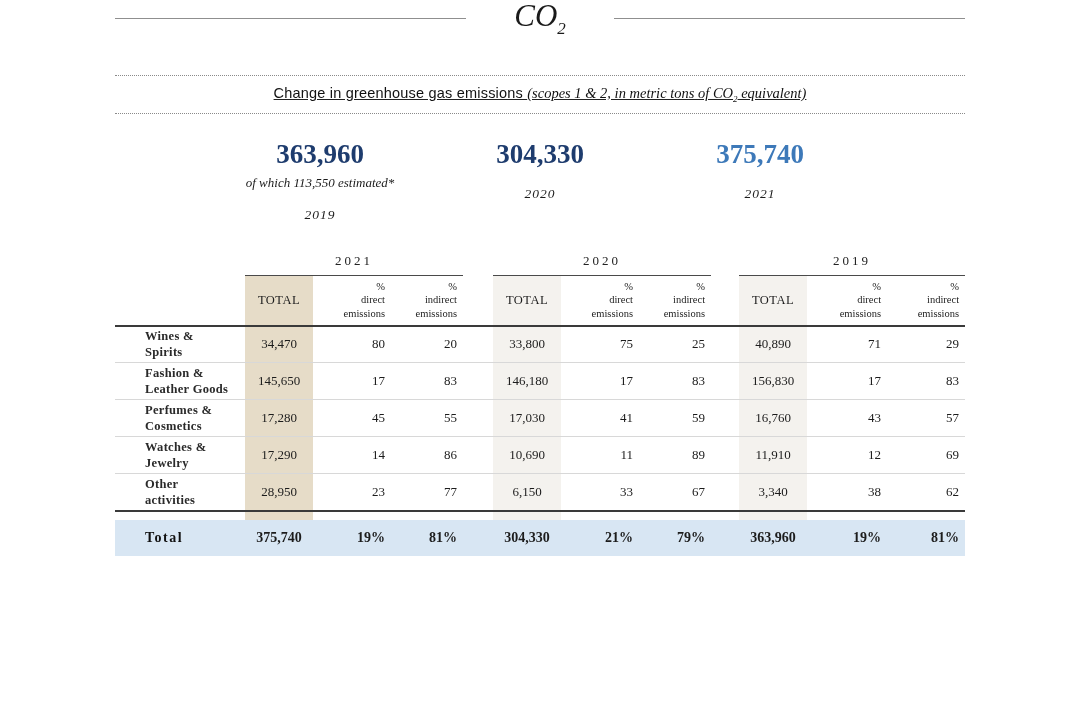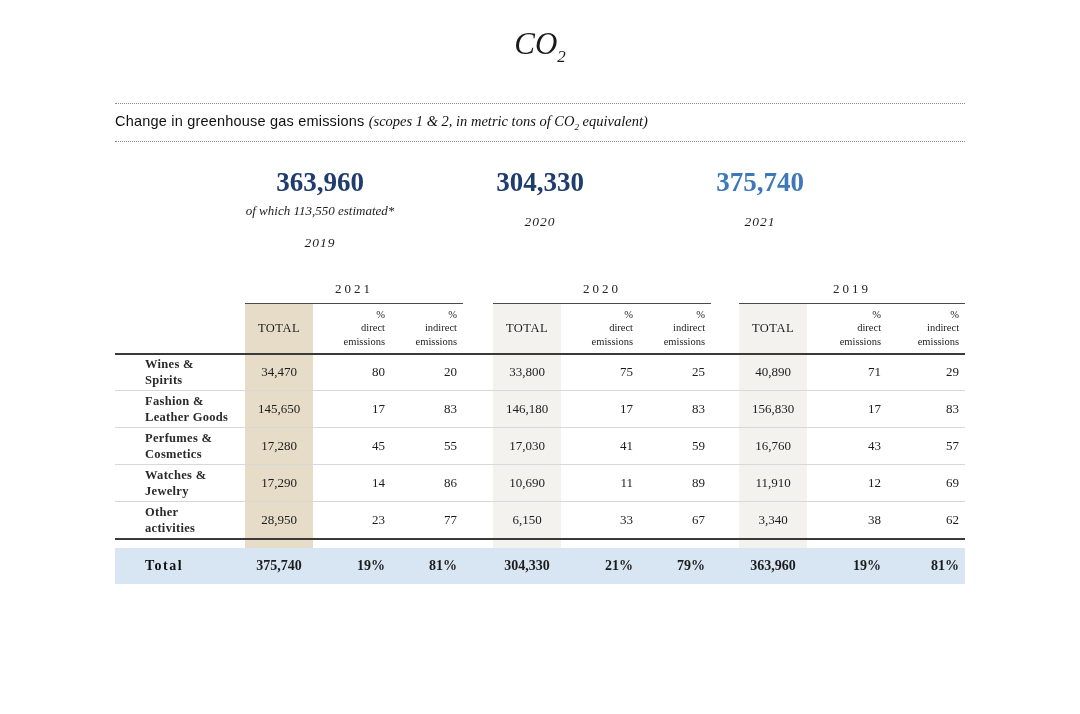--- a/index.html
+++ b/index.html
@@ -9,40 +9,40 @@
     background: #ffffff;
     overflow: hidden;
     font-family: "Liberation Serif", "DejaVu Serif", serif;
     color: #222;
   }
   .page { width: 850px; margin: 0 auto; }
 
   
   .co2-header {
     display: flex; align-items: center;
-    padding-top: 28px;
-    flex-direction: column;
   }
   .co2-header .rule { flex: 1; height: 1px; background: #8f8f8f; }
   .co2-title {
     font-style: italic;
     font-size: 31px;
     color: #1a1a1a;
     padding: 0 48px;
     line-height: 1;
     white-space: nowrap;
   }
   .co2-title sub { font-size: 17px; vertical-align: -8px; }
 
   
   .section-band {
     margin-top: 38px;
     border-top: 1px dotted #8a8a8a;
     border-bottom: 1px dotted #8a8a8a;
+    text-align: center;
     padding: 8px 0 9px 0;
+    text-decoration: underline;
   }
   .section-band .t-sans {
     font-family: "Liberation Sans", sans-serif;
     font-size: 14.5px;
     color: #111;
     letter-spacing: 0.2px;
   }
   .section-band .t-note {
     font-family: "Liberation Serif", "DejaVu Serif", serif;
     font-style: italic;

